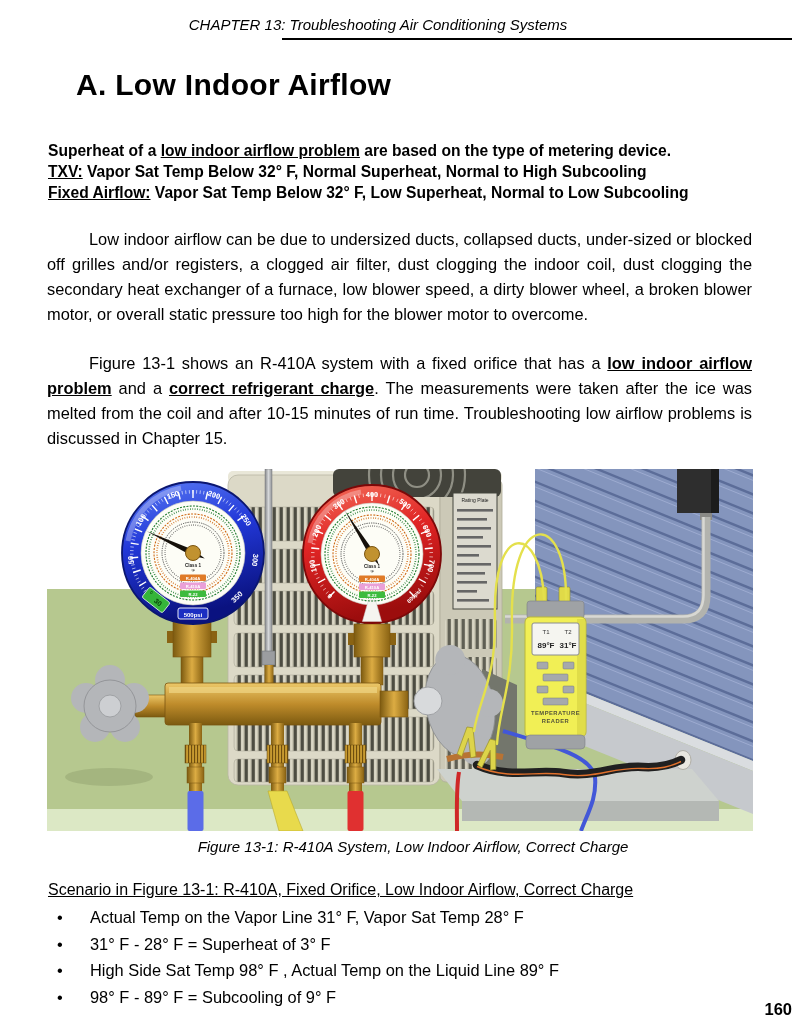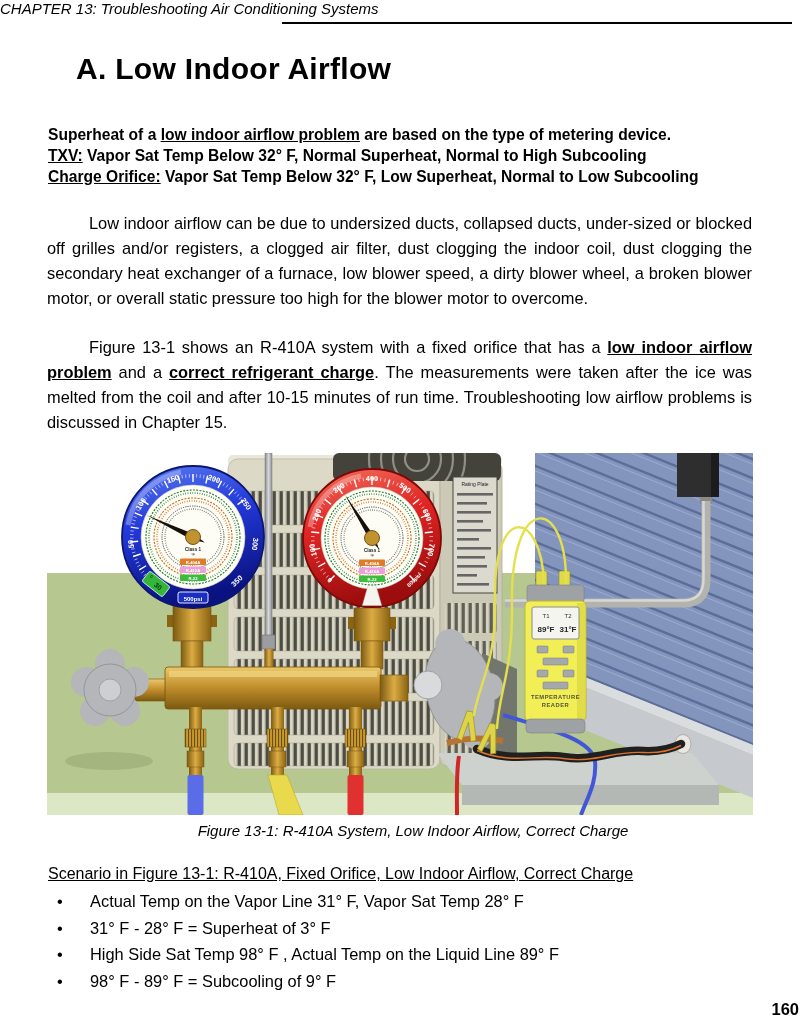--- a/index.html
+++ b/index.html
@@ -1,50 +1,50 @@
 <!DOCTYPE html>
 <html><head>
 <meta charset="utf-8">
 <style>
   html,body{margin:0;padding:0;}
   body{
     width:800px;height:1035px;background:#ffffff;position:relative;overflow:hidden;
     font-family:"Liberation Sans",sans-serif;color:#000;
   }
-  .hdr{text-align:left;padding-right:44px;font-style:italic;font-size:15px;}
+  .hdr{margin-top:16px;text-align:center;padding-right:44px;font-style:italic;font-size:15px;}
   .hdr-rule{border-top:2px solid #000;margin:5px 8px 0 282px;height:0;}
   h1{font-size:30px;font-weight:bold;margin:28px 0 0 76px;letter-spacing:.3px;}
   .ind{margin:38px 40px 0 48px;font-weight:bold;font-size:15.6px;line-height:21px;white-space:nowrap;}
   .u{text-decoration:underline;}
   .jpar{margin:24px 48px 0 47px;font-size:16.4px;line-height:25px;text-align:justify;text-indent:42px;}
   .bu{font-weight:bold;text-decoration:underline;}
   .figwrap{margin:18px 47px 0 47px;width:706px;height:362px;}
   .figwrap svg{display:block;}
   .caption{text-align:center;font-style:italic;font-size:15px;margin-top:7px;padding-left:26px;}
   .scen{margin:26px 48px 0;font-weight:normal;font-size:16px;text-decoration:underline;white-space:nowrap;}
   .blist{list-style:none;margin:5px 48px 0;padding:0;font-weight:normal;font-size:16.4px;line-height:26.5px;}
   .blist li{padding-left:42px;position:relative;}
   .blist li::before{content:"\2022";position:absolute;left:9px;}
-  .pagenum{position:absolute;right:1px;bottom:16px;font-weight:bold;font-size:16.5px;}
+  .pagenum{position:absolute;right:8px;bottom:16px;font-weight:bold;font-size:16.5px;}
   text{font-family:"Liberation Sans",sans-serif;}
 </style>
 </head>
 <body>
 
 <div class="hdr">
   <span>CHAPTER 13: Troubleshooting Air Conditioning Systems</span>
 </div>
 <div class="hdr-rule"></div>
 
 <h1>A. Low Indoor Airflow</h1>
 
 <div class="ind">
   <div><span>Superheat of a </span><span class="u">low indoor airflow problem</span><span> are based on the type of metering device.</span></div>
   <div><span class="u">TXV:</span><span> Vapor Sat Temp Below 32° F, Normal Superheat, Normal to High Subcooling</span></div>
-  <div><span class="u">Charge Orifice:</span><span> Vapor Sat Temp Below 32° F, Low Superheat, Normal to Low Subcooling</span></div>
+  <div><span class="u">Fixed Airflow:</span><span> Vapor Sat Temp Below 32° F, Low Superheat, Normal to Low Subcooling</span></div>
 </div>
 
 <p class="jpar"><span>Low indoor airflow can be due to undersized ducts, collapsed ducts, under-sized or blocked off grilles and/or registers, a clogged air filter, dust clogging the indoor coil, dust clogging the secondary heat exchanger of a furnace, low blower speed, a dirty blower wheel, a broken blower motor, or overall static pressure too high for the blower motor to overcome.</span></p>
 
 <p class="jpar"><span>Figure 13-1 shows an R-410A system with a fixed orifice that has a </span><span class="bu">low indoor airflow problem</span><span> and a </span><span class="bu">correct refrigerant charge</span><span>. The measurements were taken after the ice was melted from the coil and after 10-15 minutes of run time. Troubleshooting low airflow problems is discussed in Chapter 15.</span></p>
 
 <div class="figwrap">
 <svg width="706" height="362" viewBox="0 0 706 362">
   <defs>
     <linearGradient id="gBlue" x1="0" y1="0" x2="0.25" y2="1">

